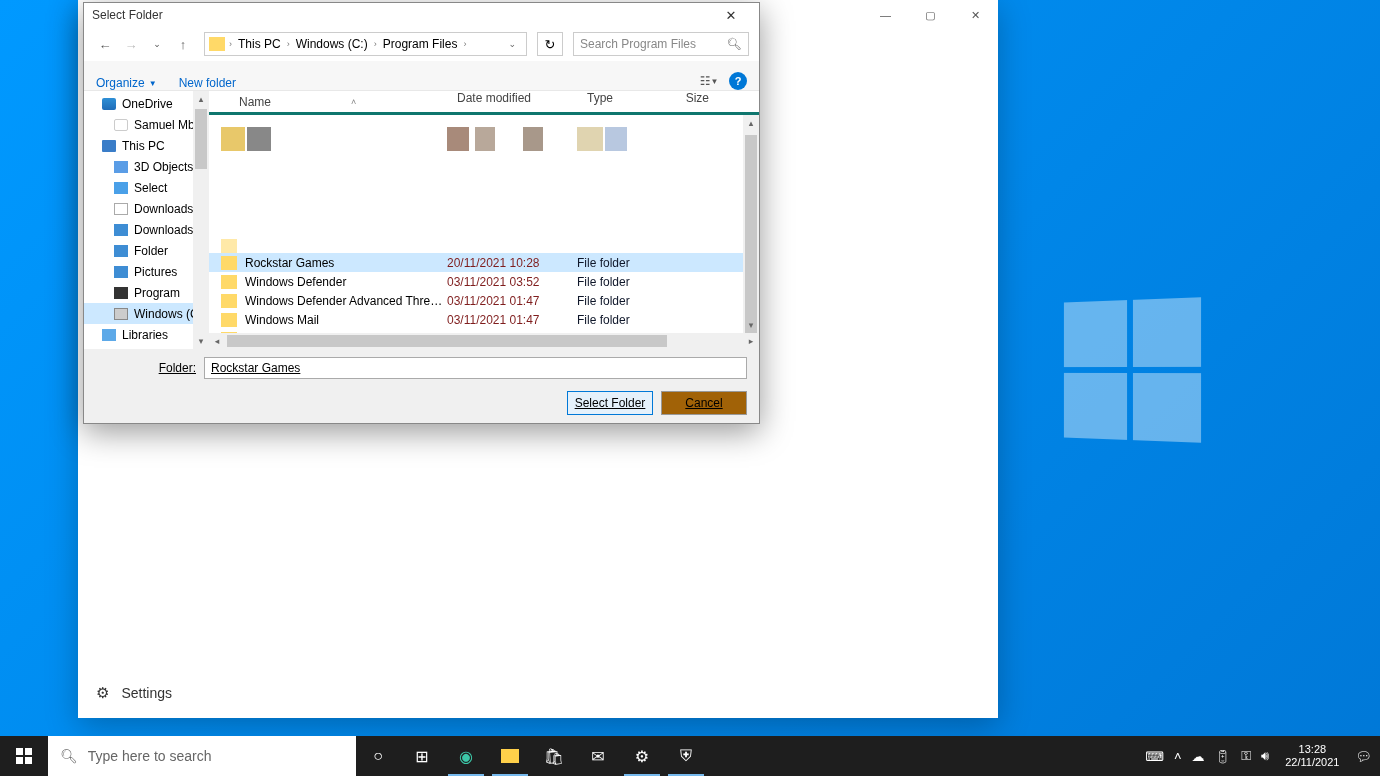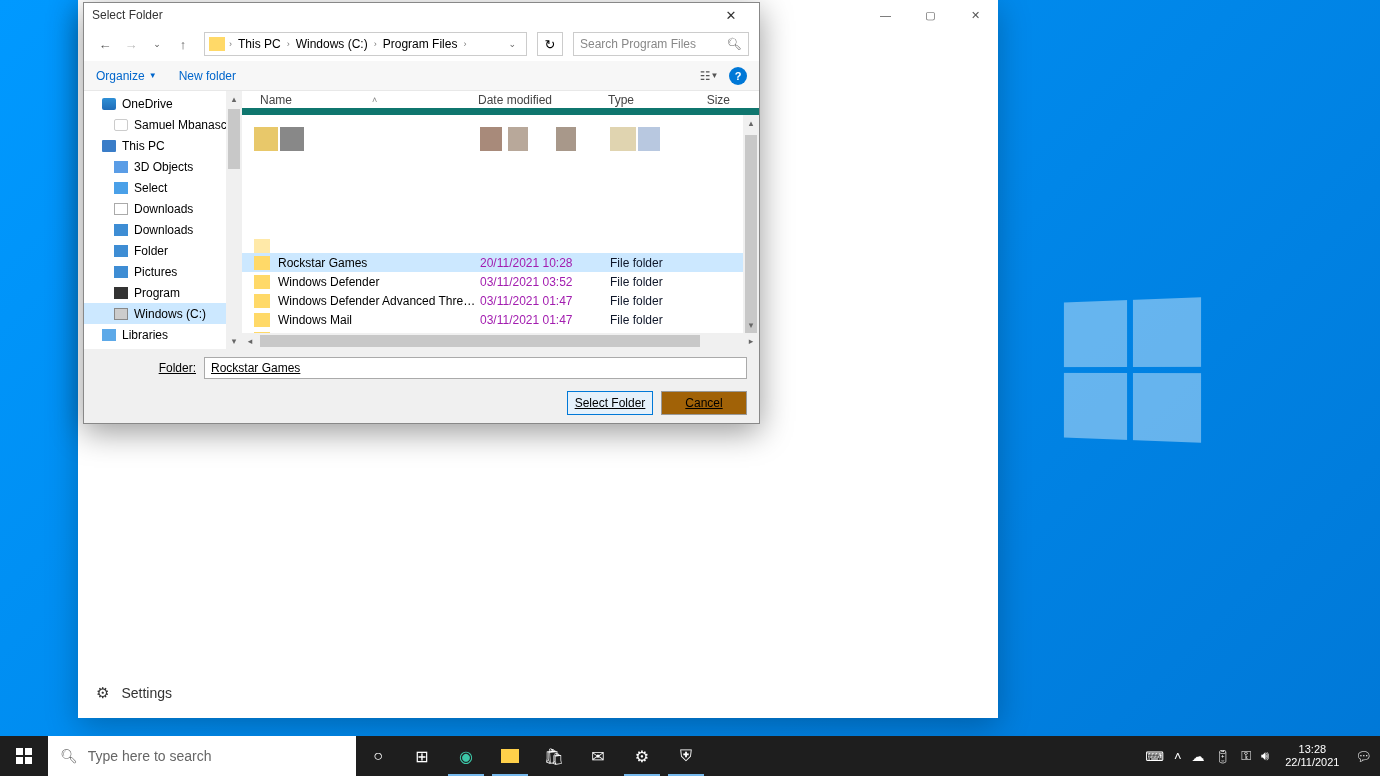--- a/index.html
+++ b/index.html
@@ -32,29 +32,29 @@
 .nav-btn.disabled { color: #bbb; }
 .breadcrumb { flex: 1; height: 24px; border: 1px solid #ccc; display: flex; align-items: center; padding: 0 4px; font-size: 12px; margin: 0 6px; }
 .breadcrumb .crumb { padding: 0 6px; cursor: pointer; }
 .breadcrumb .sep { color: #777; font-size: 9px; }
 .breadcrumb .folder-ico { width: 16px; height: 14px; background: #ffd968; margin-right: 4px; }
 .breadcrumb .dd { margin-left: auto; padding: 0 6px; color: #666; font-size: 9px; }
 .refresh-btn { width: 26px; height: 24px; border: 1px solid #ccc; display: flex; align-items: center; justify-content: center; cursor: pointer; font-size: 13px; }
 .search-box { width: 176px; height: 24px; border: 1px solid #ccc; display: flex; align-items: center; padding: 0 6px; font-size: 12px; color: #888; margin-left: 6px; }
 .search-box .mag { margin-left: auto; color: #666; }
 
-.dialog-toolbar { height: 30px; display: flex; align-items: center; padding: 0 12px; font-size: 12px; color: #0066cc; border-bottom: 1px solid #e8e8e8; background: #f7f7f7; }
+.dialog-toolbar { height: 30px; display: flex; align-items: flex-end; padding: 0 12px; font-size: 12px; color: #0066cc; border-bottom: 1px solid #e8e8e8; background: #f7f7f7; }
 .dialog-toolbar .org { display: flex; align-items: center; gap: 4px; cursor: pointer; }
 .dialog-toolbar .newf { margin-left: 22px; cursor: pointer; }
 .dialog-toolbar .spacer { flex: 1; }
 .dialog-toolbar .view-ico { width: 24px; height: 18px; display: flex; align-items: center; justify-content: center; color: #555; cursor: pointer; }
 .dialog-toolbar .help-ico { width: 18px; height: 18px; border-radius: 50%; background: #0078d7; color: #fff; display: flex; align-items: center; justify-content: center; font-size: 11px; margin-left: 8px; cursor: pointer; font-weight: bold; }
 
 .dialog-body { flex: 1; display: flex; overflow: hidden; }
-.tree { width: 158px; overflow: hidden; font-size: 12px; background: #fff; position: relative; }
+.tree { width: 125px; overflow: hidden; font-size: 12px; background: #fff; position: relative; }
 .tree-inner { padding-top: 2px; }
 .tree-item { height: 21px; display: flex; align-items: center; padding-left: 18px; gap: 6px; cursor: pointer; white-space: nowrap; }
 .tree-item.lv2 { padding-left: 30px; }
 .tree-item.selected { background: #cce8ff; }
 .tree-ico { width: 14px; height: 12px; flex-shrink: 0; }
 .ico-onedrive { background: linear-gradient(#2e8fd6, #1f6cb8); border-radius: 2px; }
 .ico-user { background: #fff; border: 1px solid #ccc; border-radius: 2px; }
 .ico-thispc { background: #3a7dc8; border-radius: 1px; }
 .ico-3d { background: #5a9de6; }
 .ico-desktop { background: #4aa0e8; }
@@ -63,35 +63,35 @@
 .ico-music { background: #3e8dd4; }
 .ico-pics { background: #3e8dd4; }
 .ico-vids { background: #333; }
 .ico-drive { background: #ccc; border: 1px solid #888; }
 .ico-libs { background: #5da9e8; }
 .tree-scroll { position: absolute; right: 0; top: 0; width: 16px; height: 100%; background: #f0f0f0; }
 .tree-scroll .up, .tree-scroll .dn { height: 16px; text-align: center; font-size: 9px; color: #666; line-height: 16px; }
 .tree-scroll .thumb { position: absolute; left: 2px; width: 12px; background: #c8c8c8; }
 
 .filelist { flex: 1; display: flex; flex-direction: column; position: relative; overflow: hidden; }
-.filelist-header { height: 24px; display: flex; align-items: center; font-size: 12px; color: #444; border-bottom: 7px solid #0f766e; padding-left: 12px; }
+.filelist-header { height: 24px; display: flex; font-size: 12px; color: #444; border-bottom: 3px solid #0f766e; padding-left: 24px; }
 .filelist-header .col { padding: 0 6px; }
 .col-name { width: 218px; display: flex; align-items: center; gap: 80px; }
 .col-date { width: 130px; }
 .col-type { width: 94px; }
 .col-size { width: 40px; text-align: right; }
 .filelist-body { flex: 1; overflow: hidden; position: relative; }
 .file-row-art { height: 48px; display: flex; align-items: center; padding-left: 12px; gap: 2px; }
 .file-row-art .blk { height: 24px; }
 .file-row { height: 19px; display: flex; align-items: center; font-size: 12px; padding-left: 12px; cursor: pointer; }
 .file-row.selected { background: #cce8ff; }
 .file-row .ico { width: 16px; height: 14px; background: #ffd968; margin-right: 8px; flex-shrink: 0; }
 .file-row .ico.faded { background: #ffe9a8; }
 .file-row .fname { width: 202px; white-space: nowrap; overflow: hidden; text-overflow: ellipsis; }
-.file-row .fdate { width: 130px; color: #a21caf; }
+.file-row .fdate { width: 130px; color: #7f1d1d; }
 .file-row .ftype { width: 94px; color: #0f172a; }
 .filelist-scroll-v { position: absolute; right: 0; top: 0; width: 16px; height: 100%; background: #f0f0f0; }
 .filelist-scroll-v .thumb { position: absolute; left: 2px; top: 20px; width: 12px; height: 200px; background: #c8c8c8; }
 .filelist-scroll-h { height: 16px; background: #f0f0f0; display: flex; align-items: center; }
 .filelist-scroll-h .lt, .filelist-scroll-h .rt { width: 16px; text-align: center; font-size: 9px; color: #666; }
 .filelist-scroll-h .thumb { height: 12px; background: #c8c8c8; flex: 1; margin: 0 2px; }
 
 .dialog-footer { padding: 8px 12px; background: #f0f0f0; text-decoration: underline; }
 .folder-input-row { display: flex; align-items: center; gap: 8px; margin-bottom: 12px; }
 .folder-input-row label { font-size: 12px; width: 100px; text-align: right; }

